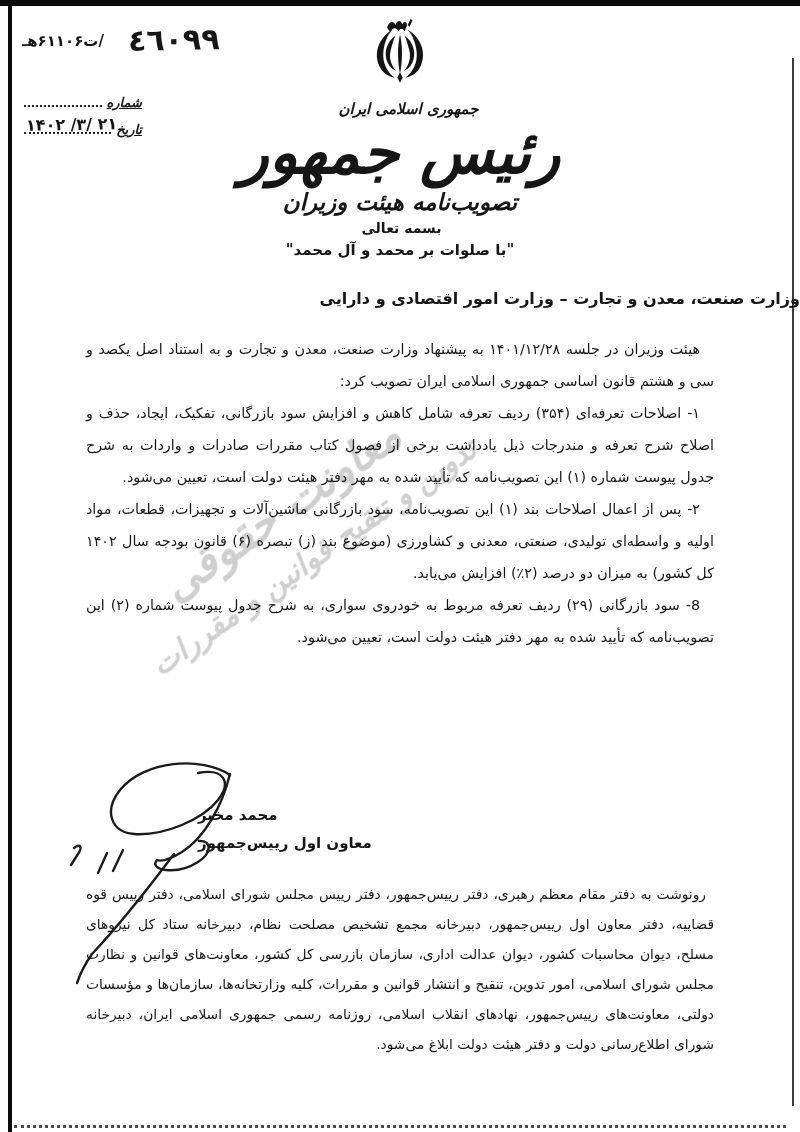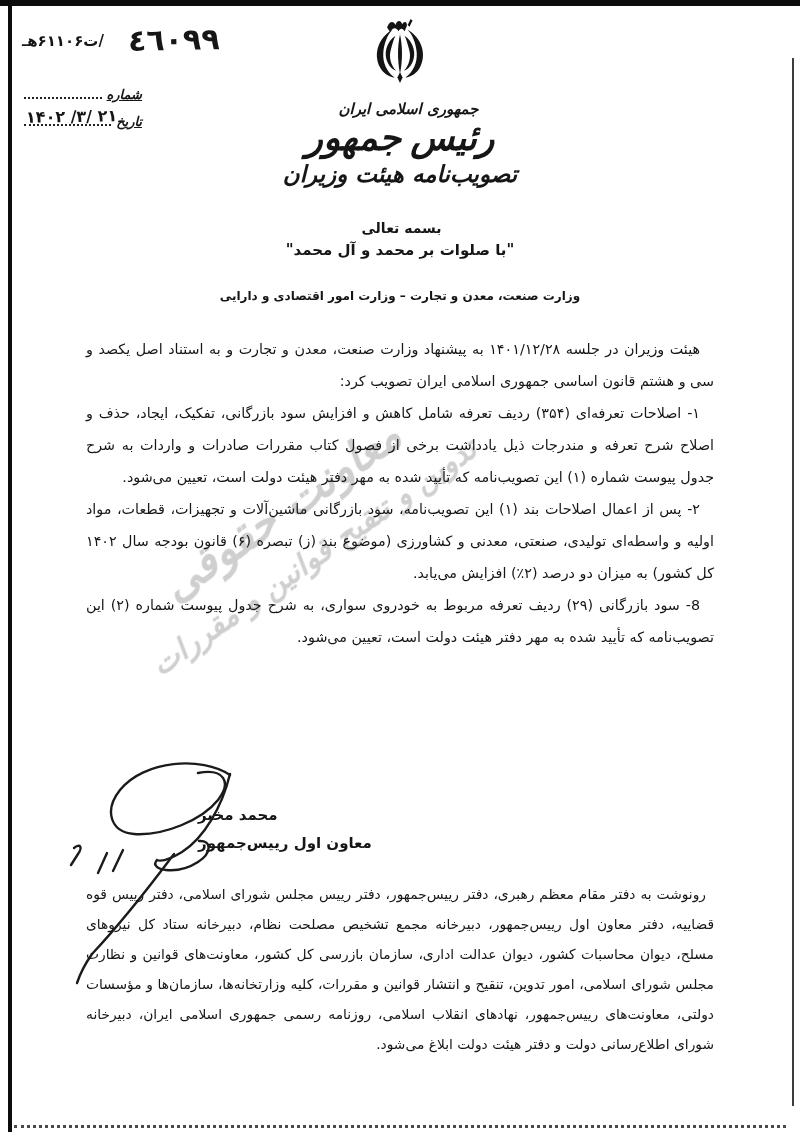--- a/index.html
+++ b/index.html
@@ -13,37 +13,37 @@
   .edge-left{position:absolute;top:0;left:8px;width:4px;bottom:0;background:#0c0c0c;}
   .edge-right{position:absolute;top:58px;right:6px;width:2px;height:1048px;background:#3c3c3c;}
   .edge-bottom{position:absolute;left:14px;right:14px;bottom:4px;height:0;border-bottom:3px dotted #4a4a4a;}
 
   
   .hand-number{
     position:absolute;top:22px;left:128px;font-size:30px;font-weight:bold;
     letter-spacing:7px;direction:ltr;transform:rotate(-1deg);
   }
   .printed-number{position:absolute;top:32px;left:22px;font-size:15px;font-weight:bold;}
-  .meta{position:absolute;top:76px;left:24px;width:118px;text-decoration:underline;}
+  .meta{position:absolute;top:84px;left:24px;width:118px;text-decoration:underline;}
   .meta-row{position:relative;height:27px;display:flex;align-items:flex-end;gap:5px;}
   .meta-label{font-size:13px;font-weight:bold;font-style:italic;line-height:1;padding-bottom:2px;}
   .leader{flex:1;border-bottom:2px dotted #222;margin-bottom:4px;}
   .hand-date{
     position:absolute;left:2px;bottom:4px;font-size:16px;font-weight:bold;
     direction:ltr;letter-spacing:1px;white-space:nowrap;transform:rotate(-1deg);
   }
 
   
   .header{position:absolute;top:14px;left:0;right:0;text-align:center;z-index:2;}
   .country{font-size:15px;font-weight:bold;font-style:italic;margin-top:2px;margin-left:17px;}
-  .president{font-size:36px;font-weight:bold;font-style:italic;line-height:1.15;font-family:Liberation Serif, serif;}
+  .president{font-size:60px;font-weight:bold;font-style:italic;line-height:1.15;}
   .doctype{font-size:23px;font-weight:bold;font-style:italic;margin-top:2px;}
   .besmeleh{position:absolute;top:220px;left:3px;right:0;text-align:center;font-size:14px;font-weight:bold;z-index:2;}
   .salawat{position:absolute;top:241px;left:0;right:0;text-align:center;font-size:15px;font-weight:bold;z-index:2;}
-  .addressee{position:absolute;top:289px;left:0;right:0;text-align:center;font-size:12px;font-weight:bold;z-index:2;}
+  .addressee{position:absolute;top:289px;left:0;right:0;text-align:right;font-size:16px;font-weight:bold;z-index:2;}
 
   
   .body{
     position:absolute;top:333px;right:86px;left:86px;z-index:2;
     font-size:14.3px;line-height:32px;text-align:justify;
   }
   .body p{margin:0;text-indent:14px;}
   .cc{
     position:absolute;top:879px;right:86px;left:86px;z-index:2;
     font-size:13.8px;line-height:30px;text-align:justify;

